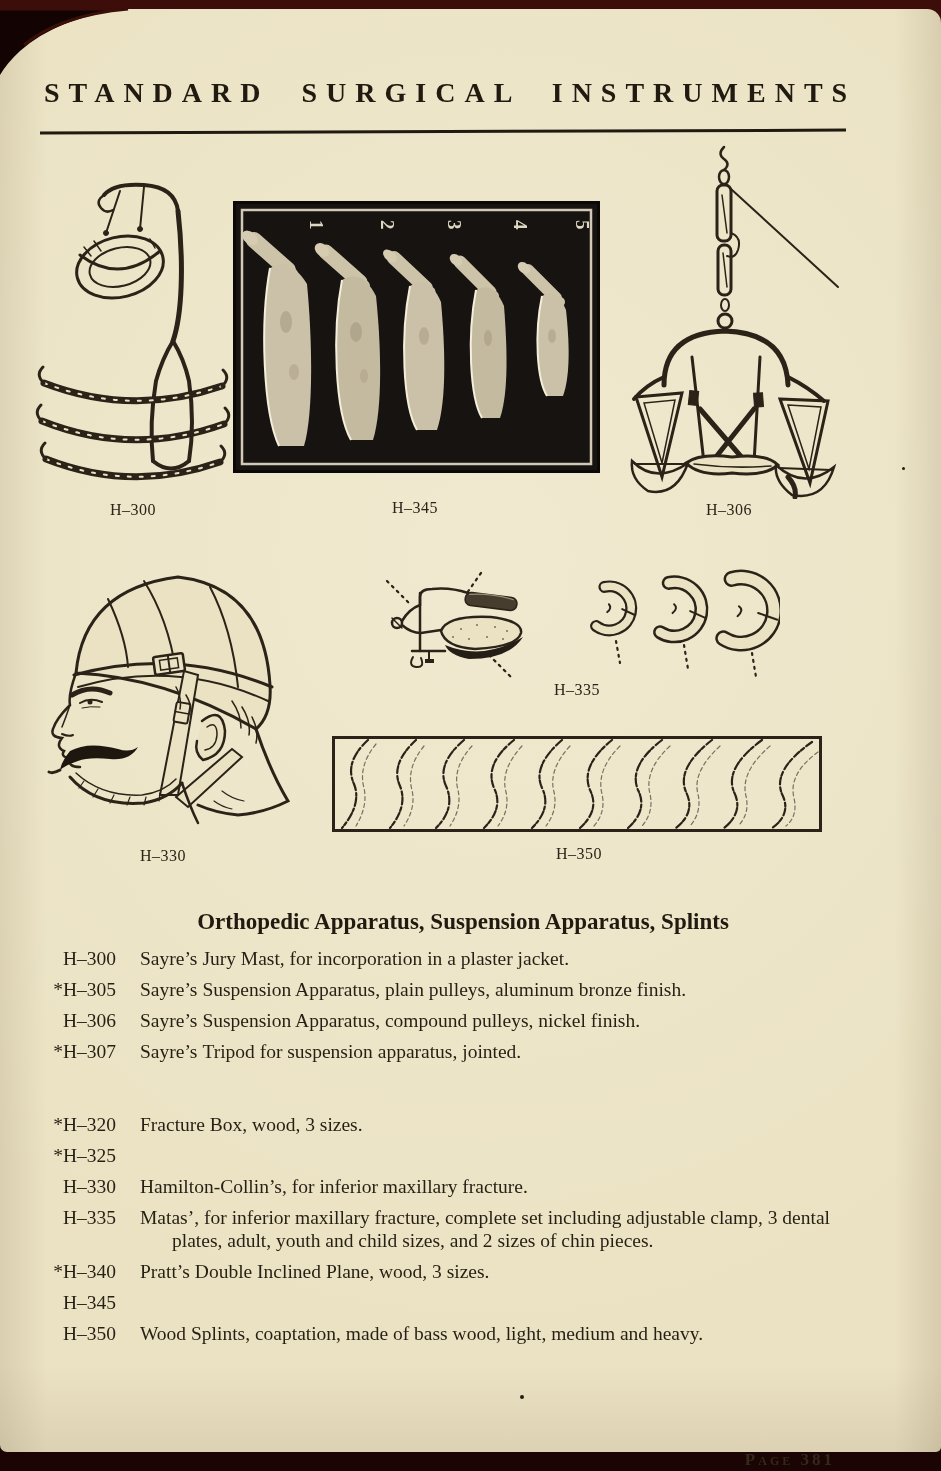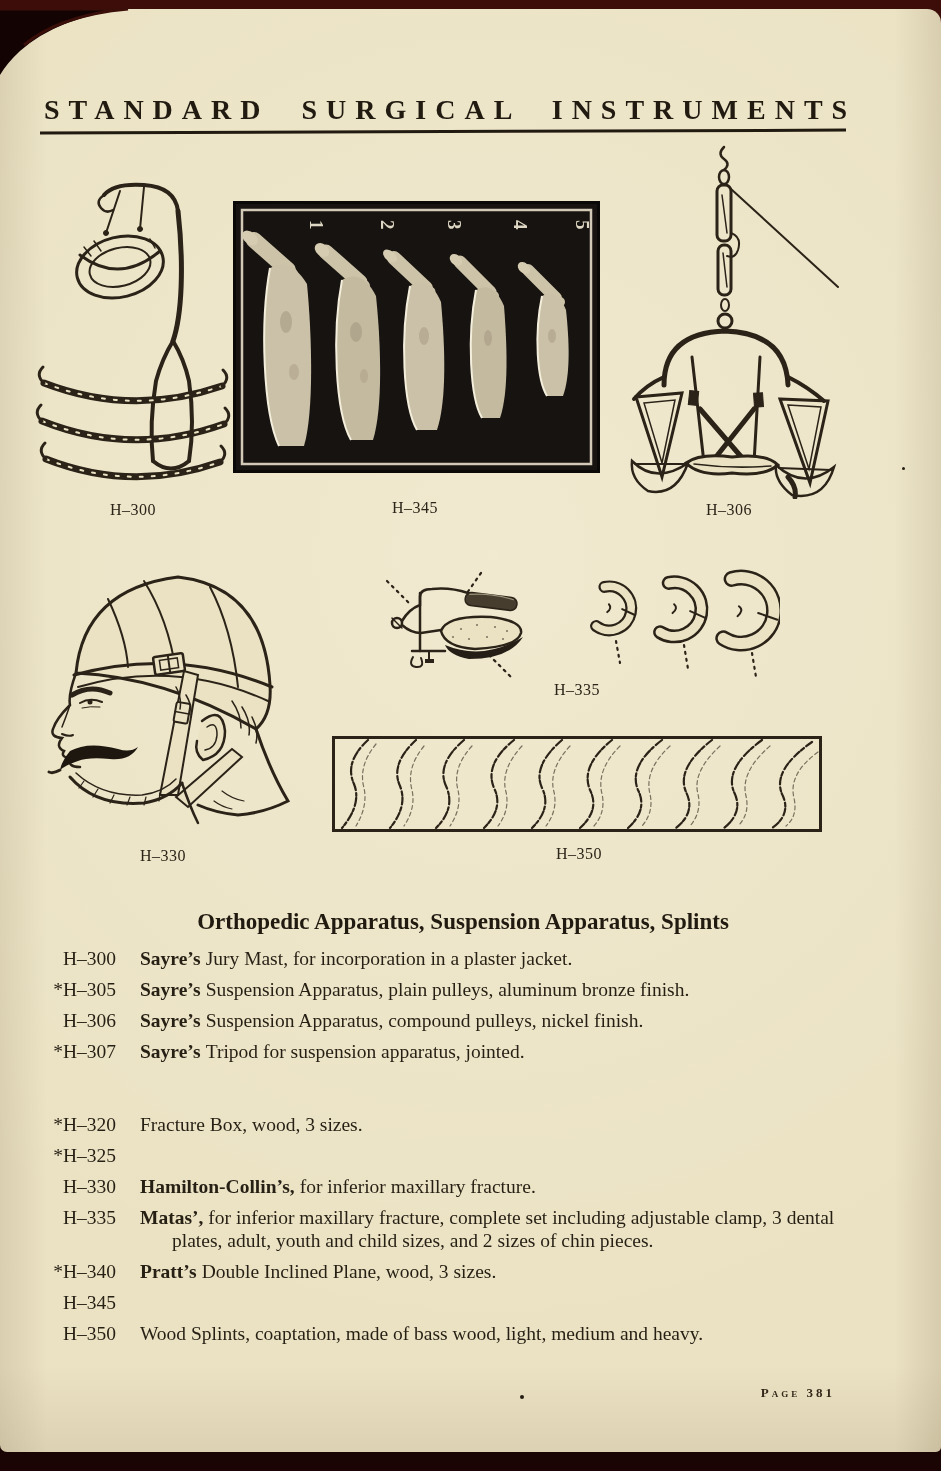--- a/index.html
+++ b/index.html
@@ -15,38 +15,38 @@
       radial-gradient(130% 90% at 52% 38%, rgba(255,252,240,0.28), rgba(0,0,0,0) 62%),
       linear-gradient(90deg, rgba(92,70,38,0.12), rgba(0,0,0,0) 5%, rgba(0,0,0,0) 95%, rgba(92,70,38,0.14)),
       linear-gradient(0deg, rgba(90,70,40,0.10), rgba(0,0,0,0) 6%),
       #ebe2c3;
     border-radius:30px 14px 5px 7px;
     color:#261f13;
   }
   .corner-wedge{position:absolute;left:0;top:9px;}
   .abs{position:absolute;}
   .title{
-    left:44px;top:85px;font-size:28px;font-weight:700;color:#211a10;
+    left:44px;top:68px;font-size:28px;font-weight:700;color:#211a10;
     letter-spacing:9px;word-spacing:16px;white-space:nowrap;
   }
   .title-rule{left:40px;top:121px;width:806px;height:3px;background:#211a10;transform:rotate(-0.2deg);}
   .caption{font-size:16px;color:#2b2418;letter-spacing:0.5px;text-align:center;width:70px;}
   .photo{
     left:233px;top:192px;width:367px;height:272px;background:#161310;
     border:3px solid #0b0907;box-sizing:border-box;
   }
   .sec-title{left:0;width:880px;text-align:center;font-weight:700;font-size:23px;color:#211a10;padding-left:23px;}
   .list{left:42px;width:800px;font-size:19.5px;line-height:23px;color:#261f14;}
   .row{display:flex;margin-bottom:8px;}
   .code{width:74px;min-width:74px;text-align:right;}
   .desc{margin-left:24px;padding-left:32px;text-indent:-32px;}
-  .lead{font-weight:700;}
+  .lead{font-weight:400;}
   .lead:not(:empty){margin-right:5px;}
   .footer{
-    right:106px;top:1376px;font-size:13px;color:#33291a;
+    right:106px;top:1441px;font-size:17px;color:#33291a;
     font-variant:small-caps;letter-spacing:3px;font-weight:700;
   }
   .speck{background:#241d12;border-radius:50%;}
   svg{display:block;}
 </style>
 </head>
 <body>
 
 <div class="page">
 

